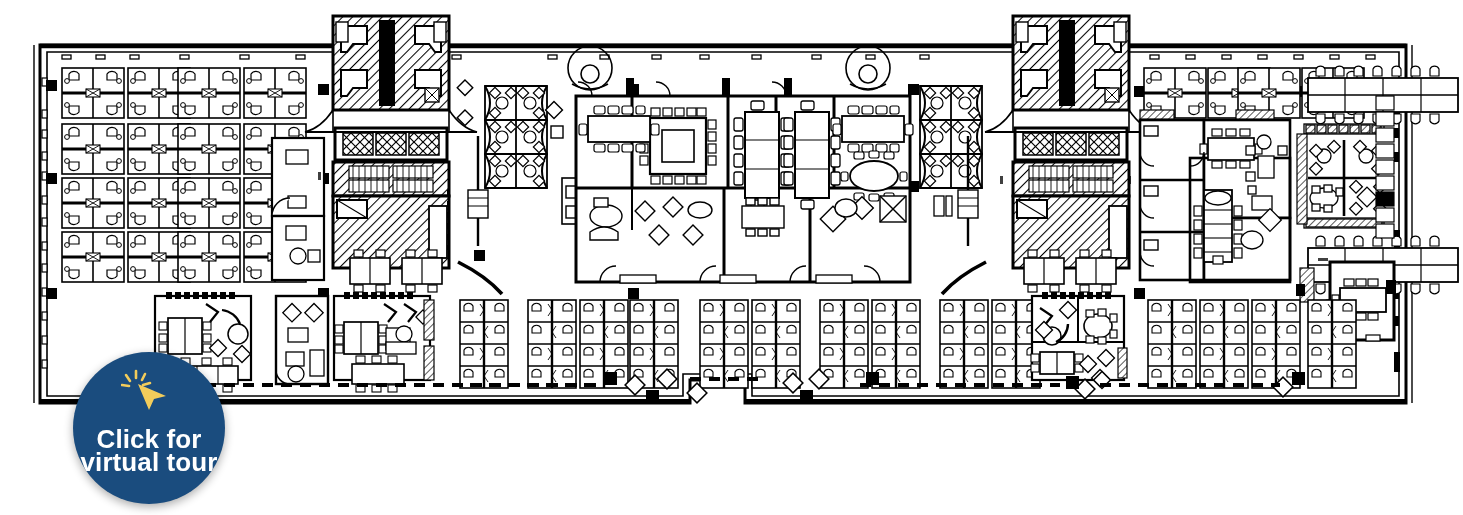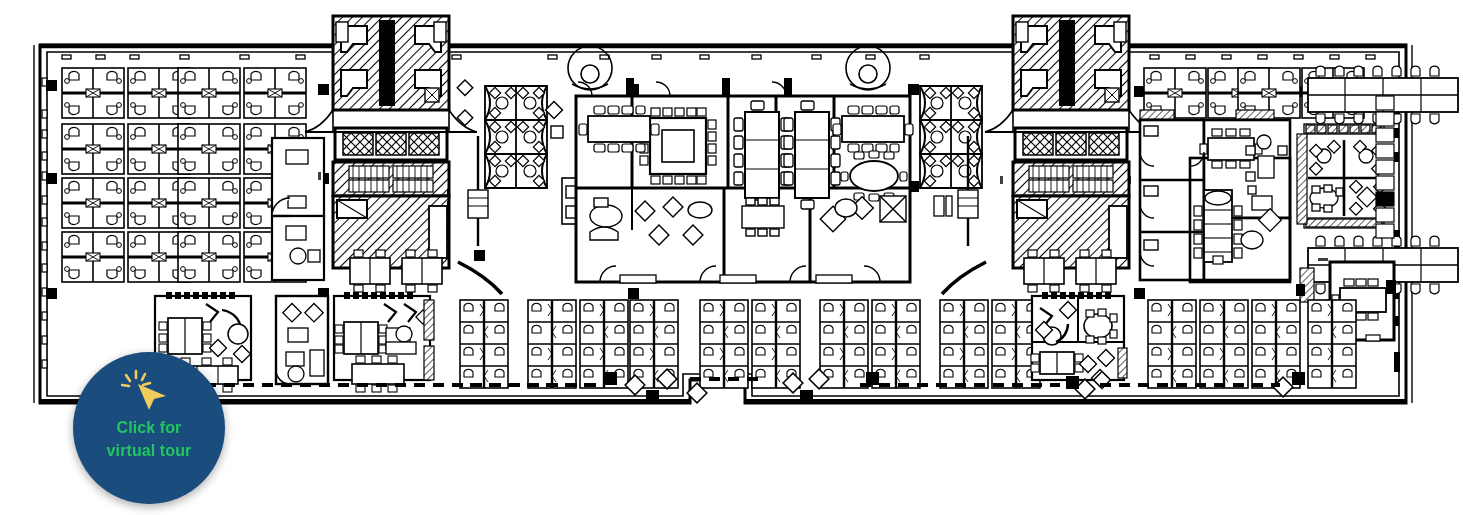--- a/index.html
+++ b/index.html
@@ -20,25 +20,25 @@
     display:flex; flex-direction:column;
     align-items:center; justify-content:flex-start;
     cursor:pointer; user-select:none;
     overflow:hidden;
   }
   #tour-badge .cursor-wrap{
     margin-top:17px; width:56px; height:42px;
     display:block; line-height:0;
   }
   #tour-badge .badge-text{
-    margin-top:5px;
+    margin-top:17px;
     text-align:center;
-    color:#22c55e;
+    color:#ffffff;
     font-weight:bold;
-    font-size:16px;
+    font-size:26px;
     line-height:23px;
     letter-spacing:.1px;
   }
   #tour-badge .badge-text span{display:block;white-space:nowrap;}
 </style>
 </head>
 <body>
 
 <div id="stage">
 

